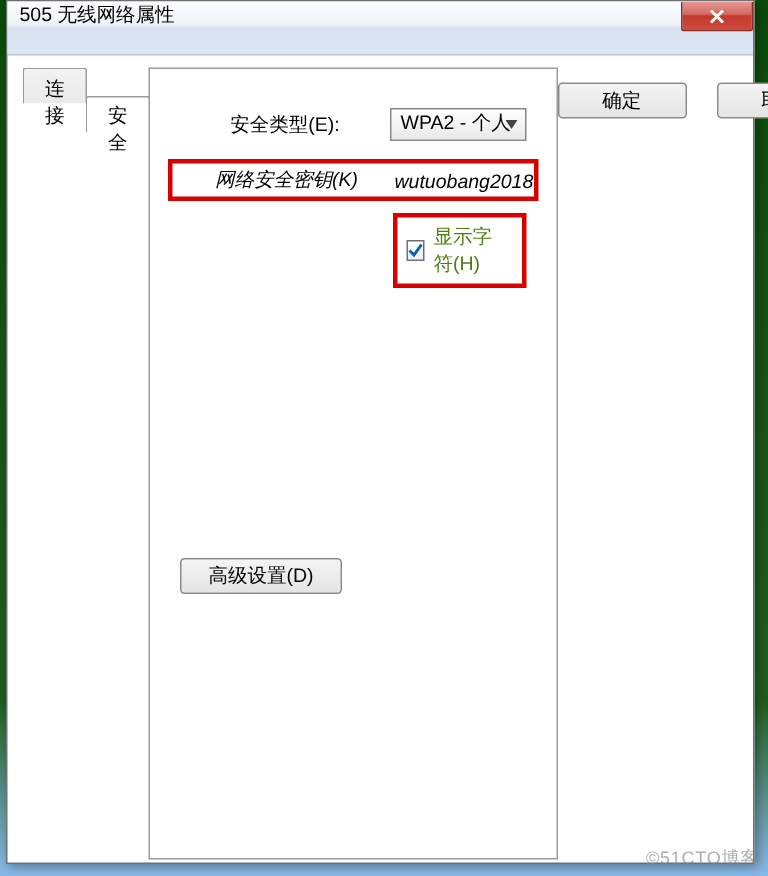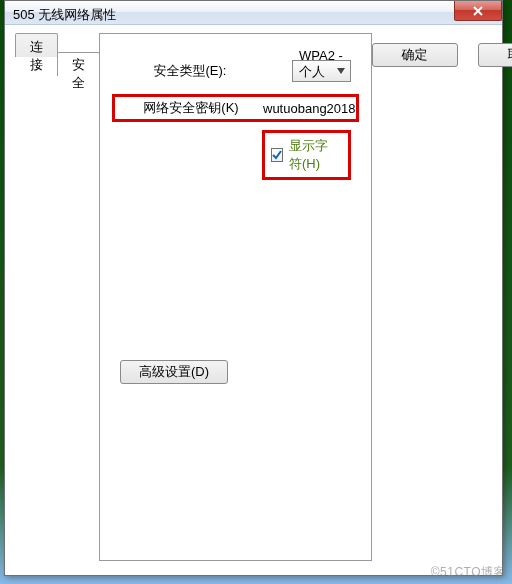--- a/index.html
+++ b/index.html
@@ -1,32 +1,32 @@
 <!DOCTYPE html>
 <html><head>
 <meta charset="utf-8">
 <style>
 * { box-sizing: border-box; margin: 0; padding: 0; }
 body { width: 512px; height: 584px; font-family: "Microsoft YaHei", "SimSun", Arial, sans-serif; font-size: 12px; background: linear-gradient(to bottom, #0a4a0a 0%, #1e5e1e 80%, #87b8e8 100%); overflow: hidden; position: relative; }
 .window { position: absolute; left: 4px; top: 0; width: 499px; height: 576px; background: #fff; border: 1px solid #707070; box-shadow: 2px 2px 6px rgba(0,0,0,0.3); }
-.titlebar { height: 24px; background: linear-gradient(to bottom, #fdfdfe 0%, #eef2f8 45%, #d8e1ef 50%, #dde6f3 100%); border-bottom: 1px solid #b8c8de; display: flex; align-items: flex-end; padding-left: 8px; position: relative; }
+.titlebar { height: 36px; background: linear-gradient(to bottom, #fdfdfe 0%, #eef2f8 45%, #d8e1ef 50%, #dde6f3 100%); border-bottom: 1px solid #b8c8de; display: flex; align-items: flex-start; padding-left: 8px; position: relative; }
 .title-text { font-size: 13px; color: #000; }
 .close-btn { position: absolute; right: 0; top: 0; width: 48px; height: 20px; background: linear-gradient(to bottom, #e59a95 0%, #d4685f 45%, #c33a2d 50%, #cf4b3f 100%); border: 1px solid #8a2f25; border-top: none; border-bottom-left-radius: 2px; border-bottom-right-radius: 2px; color: #fff; display: flex; align-items: center; justify-content: center; cursor: pointer; }
 .close-btn svg { width: 12px; height: 10px; }
 .client { padding: 8px 10px 10px 10px; height: calc(100% - 28px); display: flex; flex-direction: row; }
 .tabstrip { display: flex; height: 24px; position: relative; z-index: 2; }
 .tab { padding: 4px 14px 0 14px; border: 1px solid #9b9b9b; border-bottom: none; margin-right: -1px; background: linear-gradient(to bottom, #f2f2f2, #eaeaea); border-top-left-radius: 2px; border-top-right-radius: 2px; color: #000; cursor: pointer; font-size: 13px; }
 .tab.active { background: #fff; position: relative; top: 19px; padding-top: 3px; }
 .tabpanel { flex: 1; border: 1px solid #9b9b9b; background: #fff; padding: 26px 20px 14px 20px; position: relative; display: flex; flex-direction: column; }
 .row { display: flex; align-items: center; margin-bottom: 12px; }
 .lbl { width: 140px; font-size: 13px; color: #000; text-align: center; }
-.dropdown { flex: 1; height: 22px; border: 1px solid #888; background: linear-gradient(to bottom, #fff, #e8e8e8); display: flex; align-items: flex-end; padding: 0 4px 0 6px; position: relative; font-size: 13px; margin-left: 32px; }
+.dropdown { flex: 1; height: 22px; border: 1px solid #888; background: linear-gradient(to bottom, #fff, #e8e8e8); display: flex; align-items: flex-start; padding: 0 4px 0 6px; position: relative; font-size: 13px; }
 .dropdown .dd-arrow { position: absolute; right: 0; top: 0; width: 18px; height: 100%; display: flex; align-items: center; justify-content: center; }
 .dd-arrow svg { width: 8px; height: 6px; }
-.key-row { border: 3px solid #d90000; padding: 2px 0 2px 4px; margin-left: -8px; margin-right: -8px; margin-bottom: 8px; }
+.key-row { border: 3px solid #d90000; padding: 2px 0 2px 4px; margin-left: -8px; margin-right: -8px; margin-bottom: 8px; font-style: italic; }
 .key-row .inner { display: flex; align-items: center; }
 .key-row .lbl { width: 144px; }
 .key-value { font-size: 13px; color: #000; text-align: right; }
 .check-row { margin-left: 142px; border: 3px solid #d90000; padding: 4px 12px 4px 6px; display: inline-flex; align-items: center; }
 .chk { width: 14px; height: 14px; border: 1px solid #707070; background: linear-gradient(to bottom, #fff, #e8f0fa); margin-right: 6px; display: flex; align-items: center; justify-content: center; }
 .chk svg { width: 10px; height: 10px; }
 .chk-label { font-size: 13px; color: #4d7c0f; }
 .adv-btn { margin-top: 180px; width: 108px; height: 24px; border: 1px solid #8a8a8a; background: linear-gradient(to bottom, #f4f4f4, #e4e4e4); border-radius: 3px; font-size: 13px; color: #000; cursor: pointer; }
 .footer { display: flex; justify-content: flex-end; gap: 20px; padding-top: 10px; }
 .dlg-btn { width: 86px; height: 24px; border: 1px solid #8a8a8a; background: linear-gradient(to bottom, #f4f4f4, #e4e4e4); border-radius: 3px; font-size: 13px; color: #000; cursor: pointer; }

